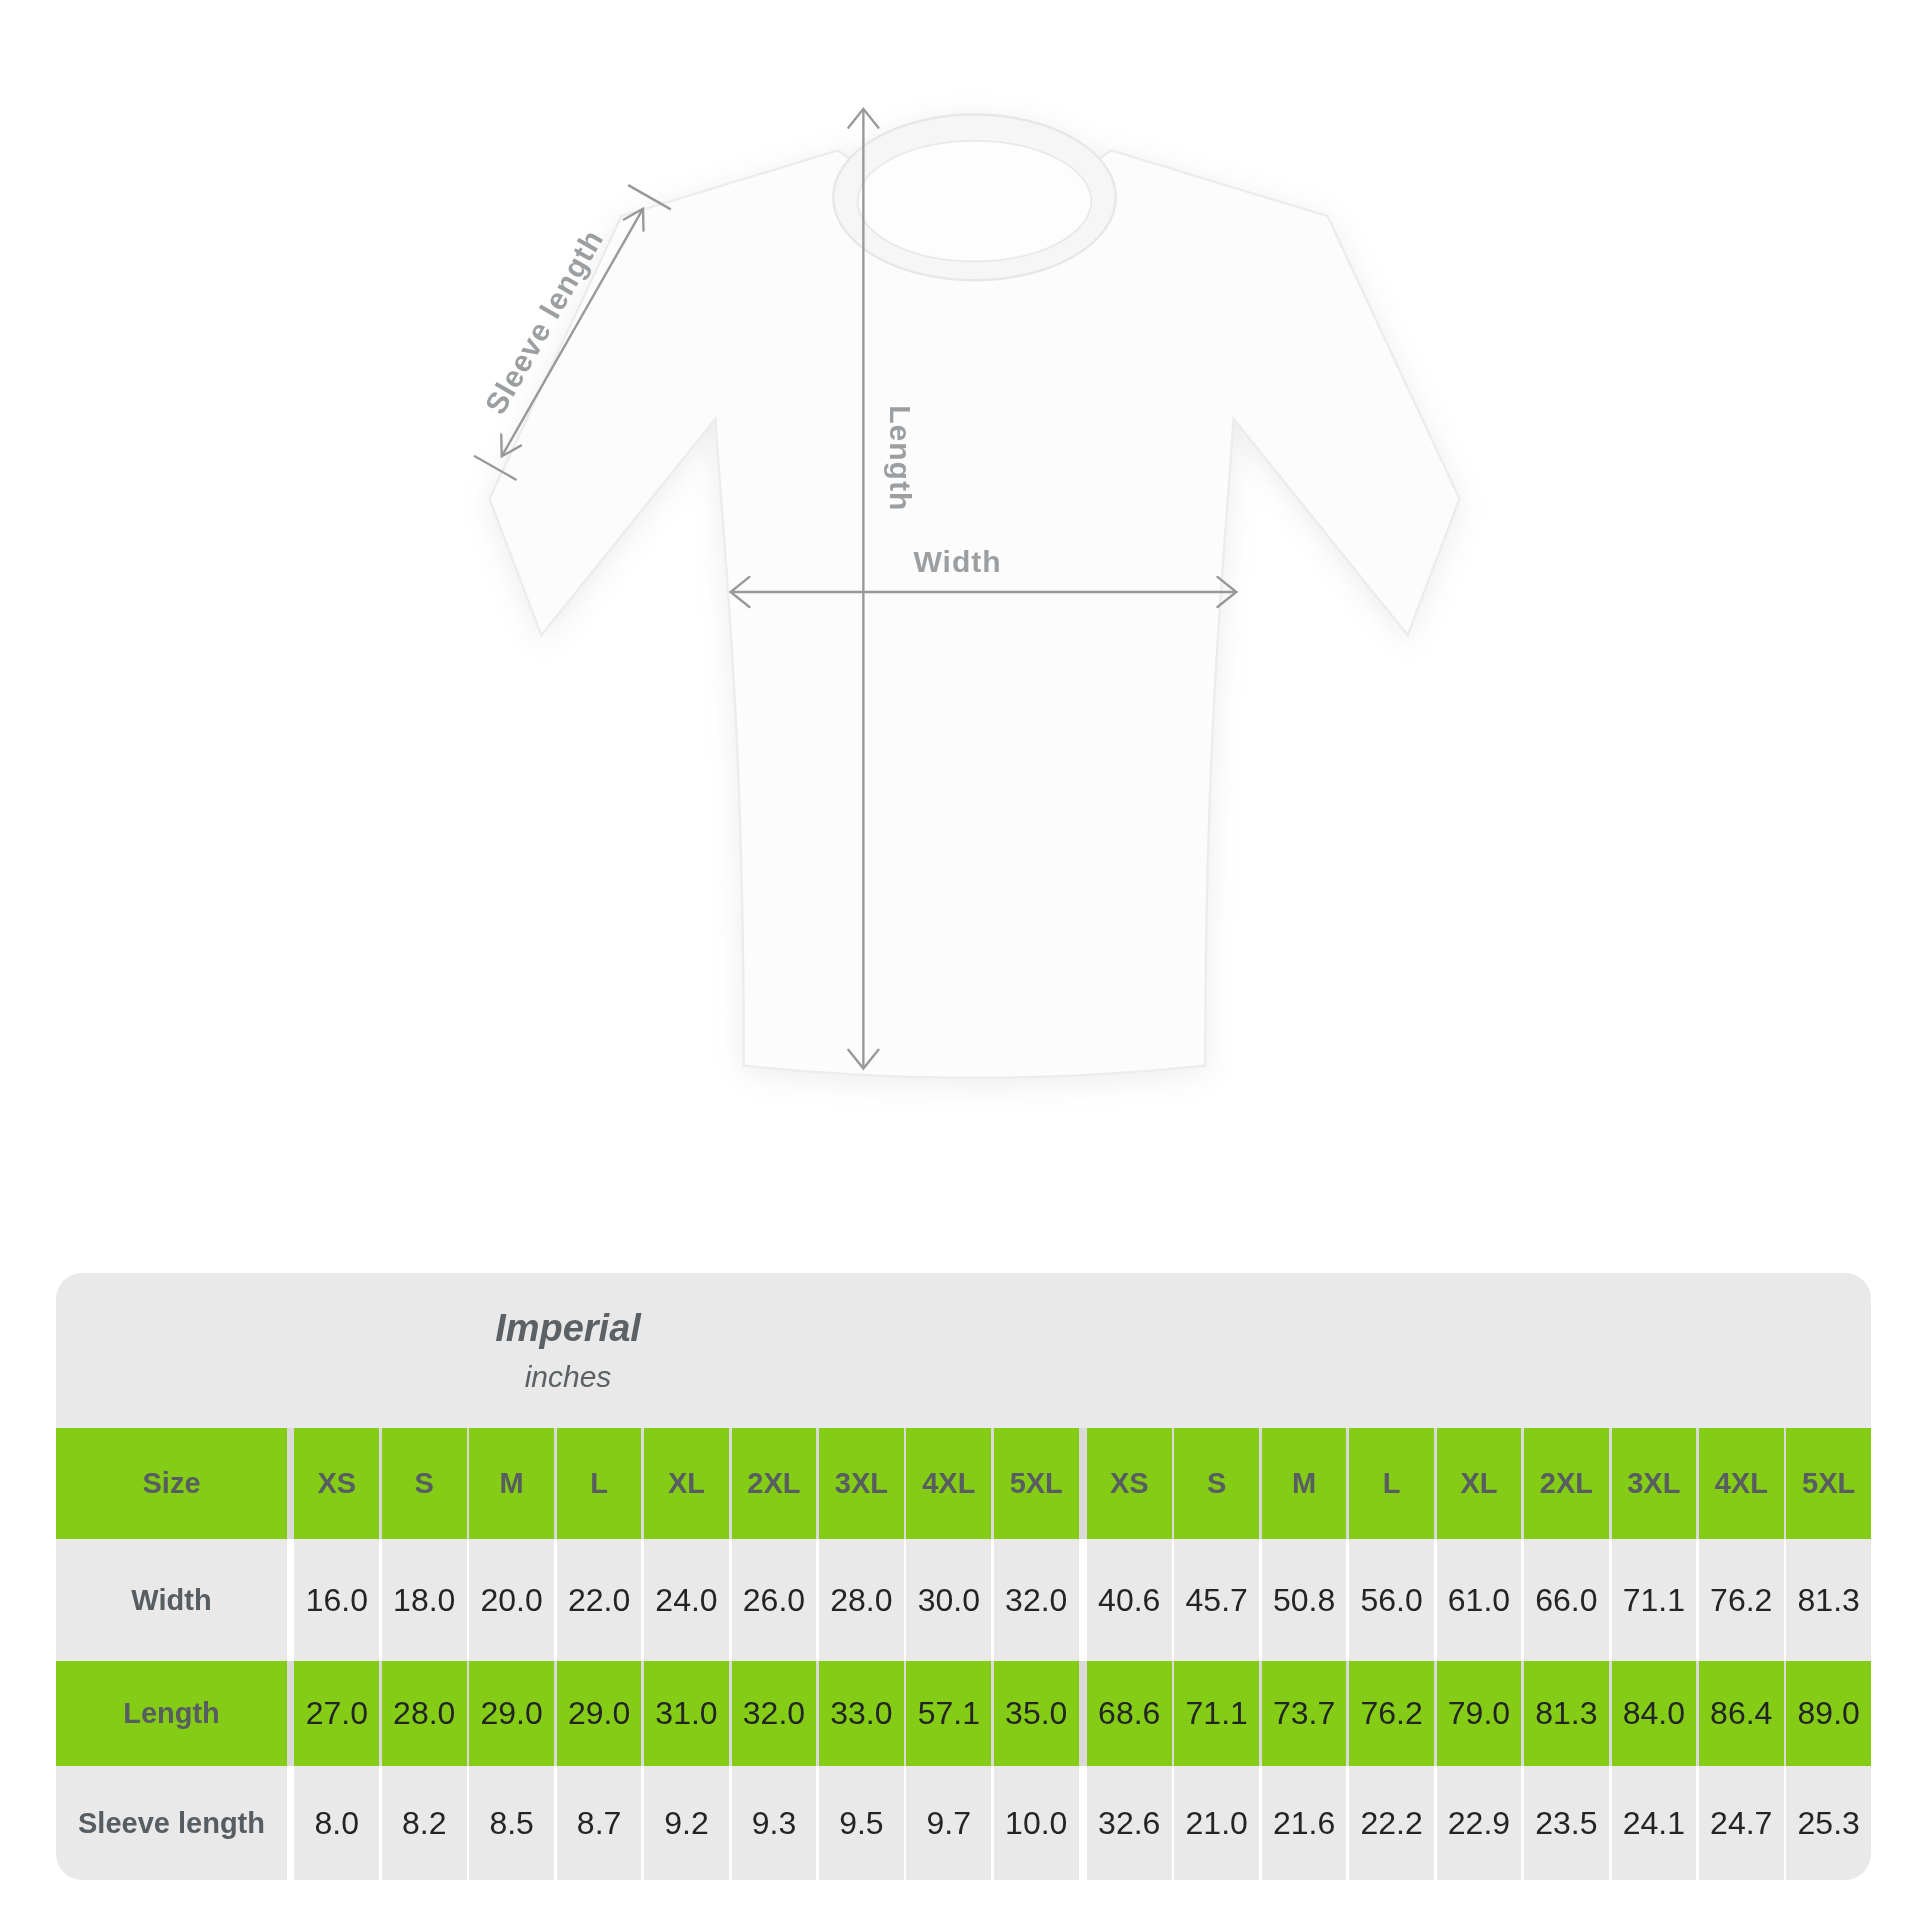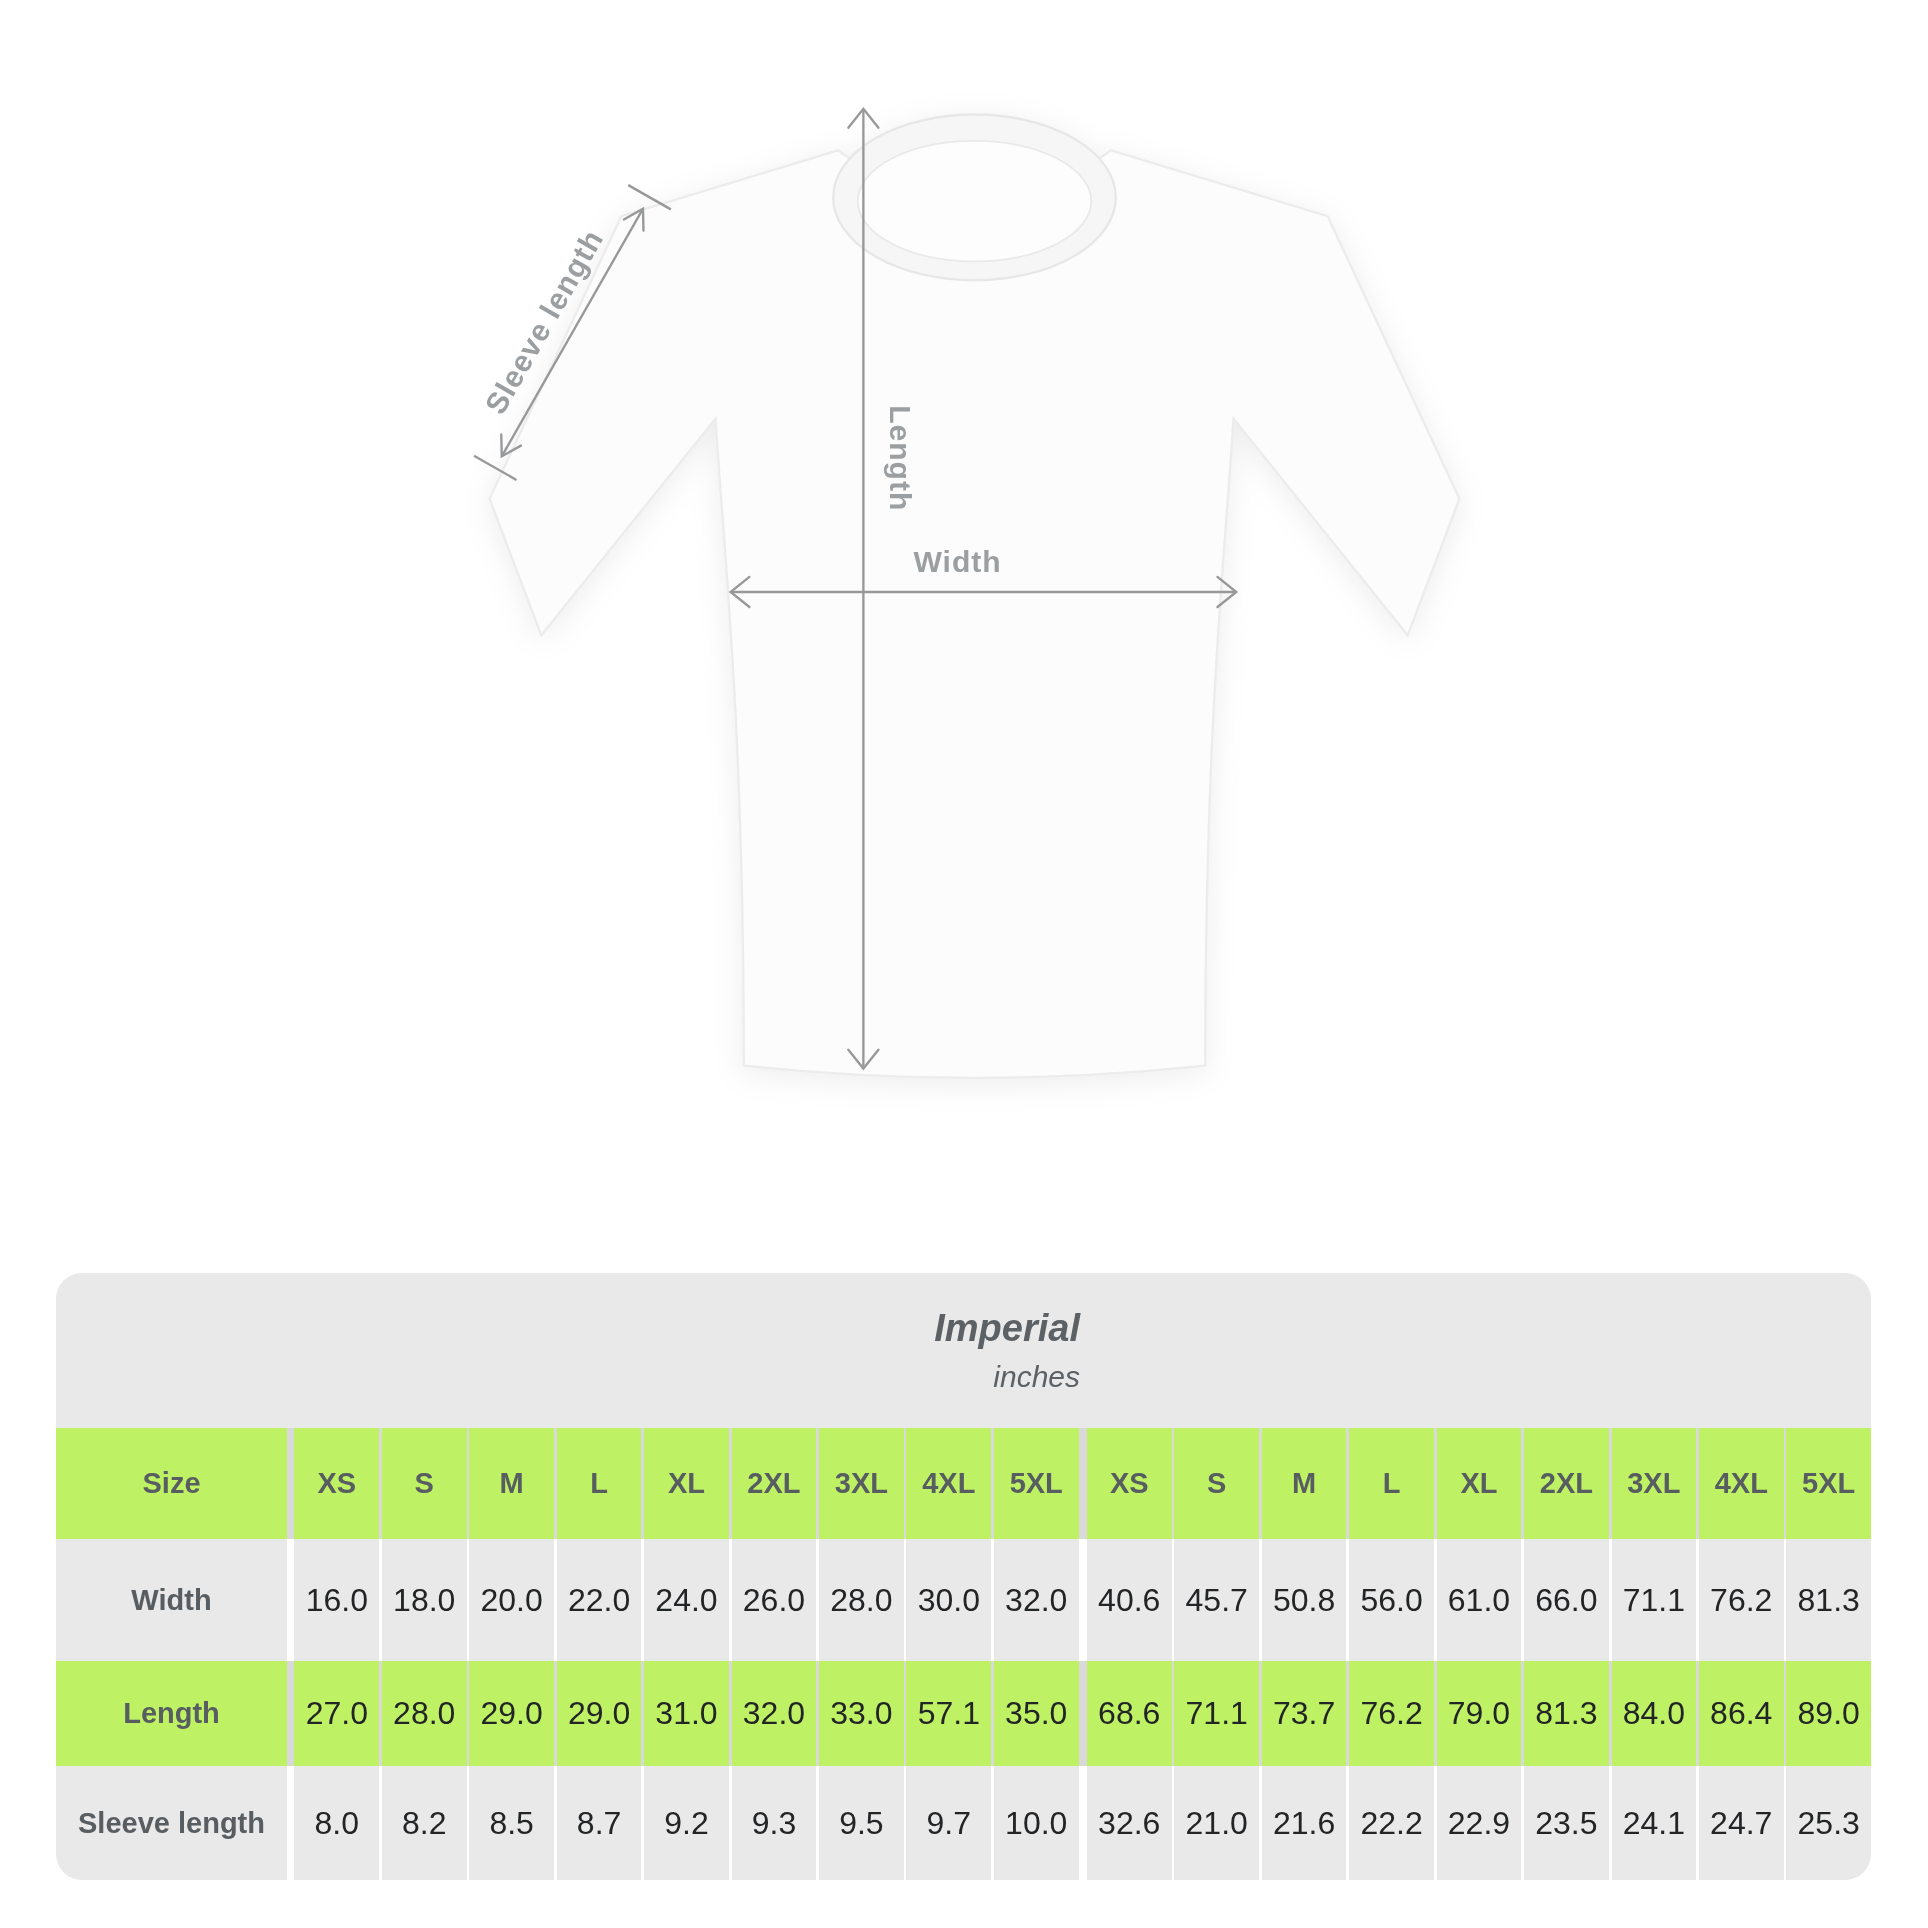--- a/index.html
+++ b/index.html
@@ -28,35 +28,35 @@
     position:absolute;left:0;top:1213px;width:100%;text-align:center;
     font-size:27px;font-style:italic;color:#515558;
   }
 
   
   .chart{
     position:absolute;left:56px;top:1273px;width:1815px;
     border-radius:26px;overflow:hidden;
   }
   .unit-band{height:155px;background:#e9e9e9;display:flex;}
-  .unit-half{display:flex;flex-direction:column;align-items:flex-end;justify-content:center;}
+  .unit-half{display:flex;flex-direction:column;align-items:center;justify-content:center;}
   .unit-half.imperial{width:1024px;}
   .unit-half.metric{flex:1;}
   .unit-name{font-size:38px;font-weight:bold;font-style:italic;color:#5b6164;}
   .unit-sub{font-size:30px;font-style:italic;color:#5b6164;margin-top:9.4px;}
 
   .t-row{
     display:grid;
     grid-template-columns:231px 1.9px repeat(9,1fr) 2.8px repeat(9,1fr);
     column-gap:2.8px;
   }
   .t-row.white-row{background:#d9d9d9;}   
   .t-row.gray-row{background:#ffffff;}    
   .t-cell{display:flex;align-items:center;justify-content:center;}
-  .white-row .t-cell{background:#bef264;}
+  .white-row .t-cell{background:#84cc16;}
   .gray-row .t-cell{background:#e9e9e9;}
   .t-spacer{background:transparent;}
   .row-size{height:111px;}
   .row-w{height:122px;}
   .row-l{height:105px;}
   .row-s{height:114px;}
   .head-cell{font-size:29px;font-weight:bold;color:#575d60;}
   .label-cell{font-size:29px;font-weight:bold;color:#575d60;}
   .value-cell{font-size:32px;color:#222426;}
 </style>

